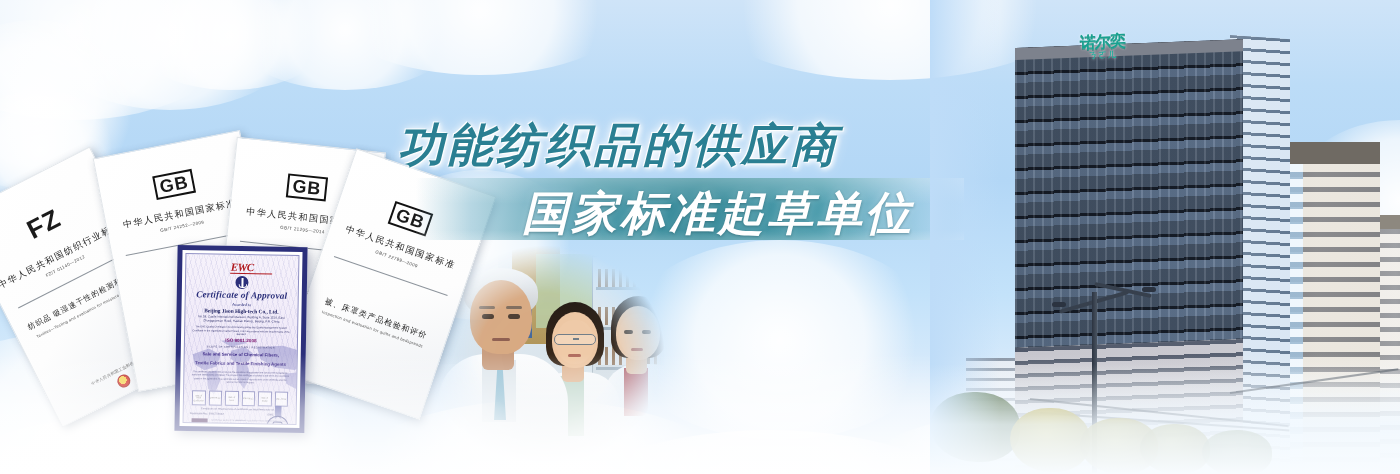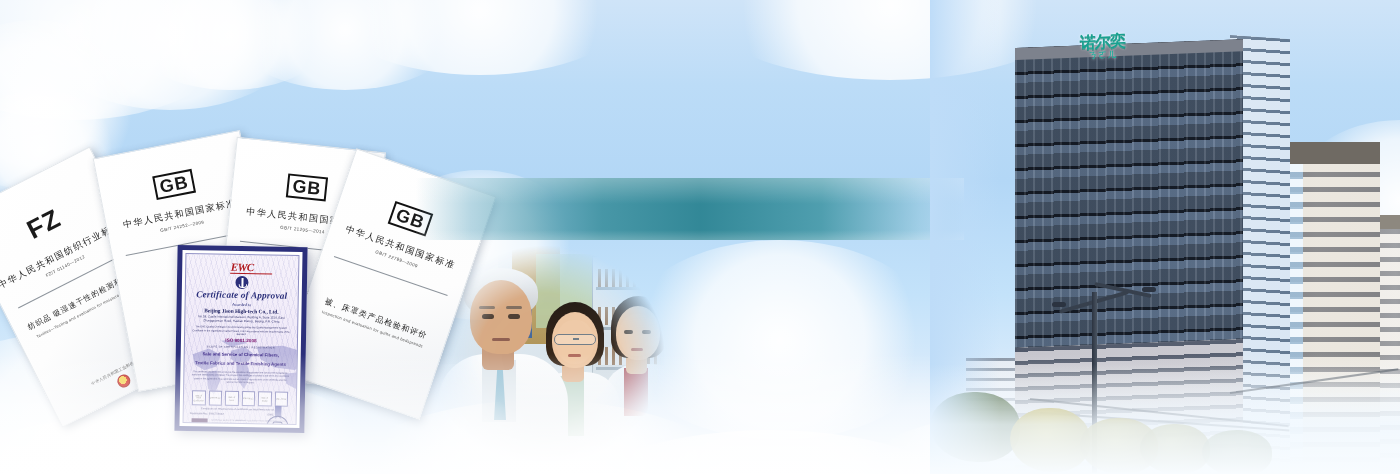--- a/index.html
+++ b/index.html
@@ -538,15 +538,19 @@
       <div class="seal"></div>
       <div class="tinyfoot">EWC-01</div>
     </div>
   </div>
 
   <div id="tealband">
     <div class="sheen"></div>
     <div class="lowline"></div>
   </div>
 
+  <div id="headline">
+    <div class="hl" id="hl1">功能纺织品的供应商</div>
+    <div class="hl" id="hl2">国家标准起草单位</div>
+  </div>
 
   <div id="bottom-haze"></div>
 </div>
 
 </body></html>

